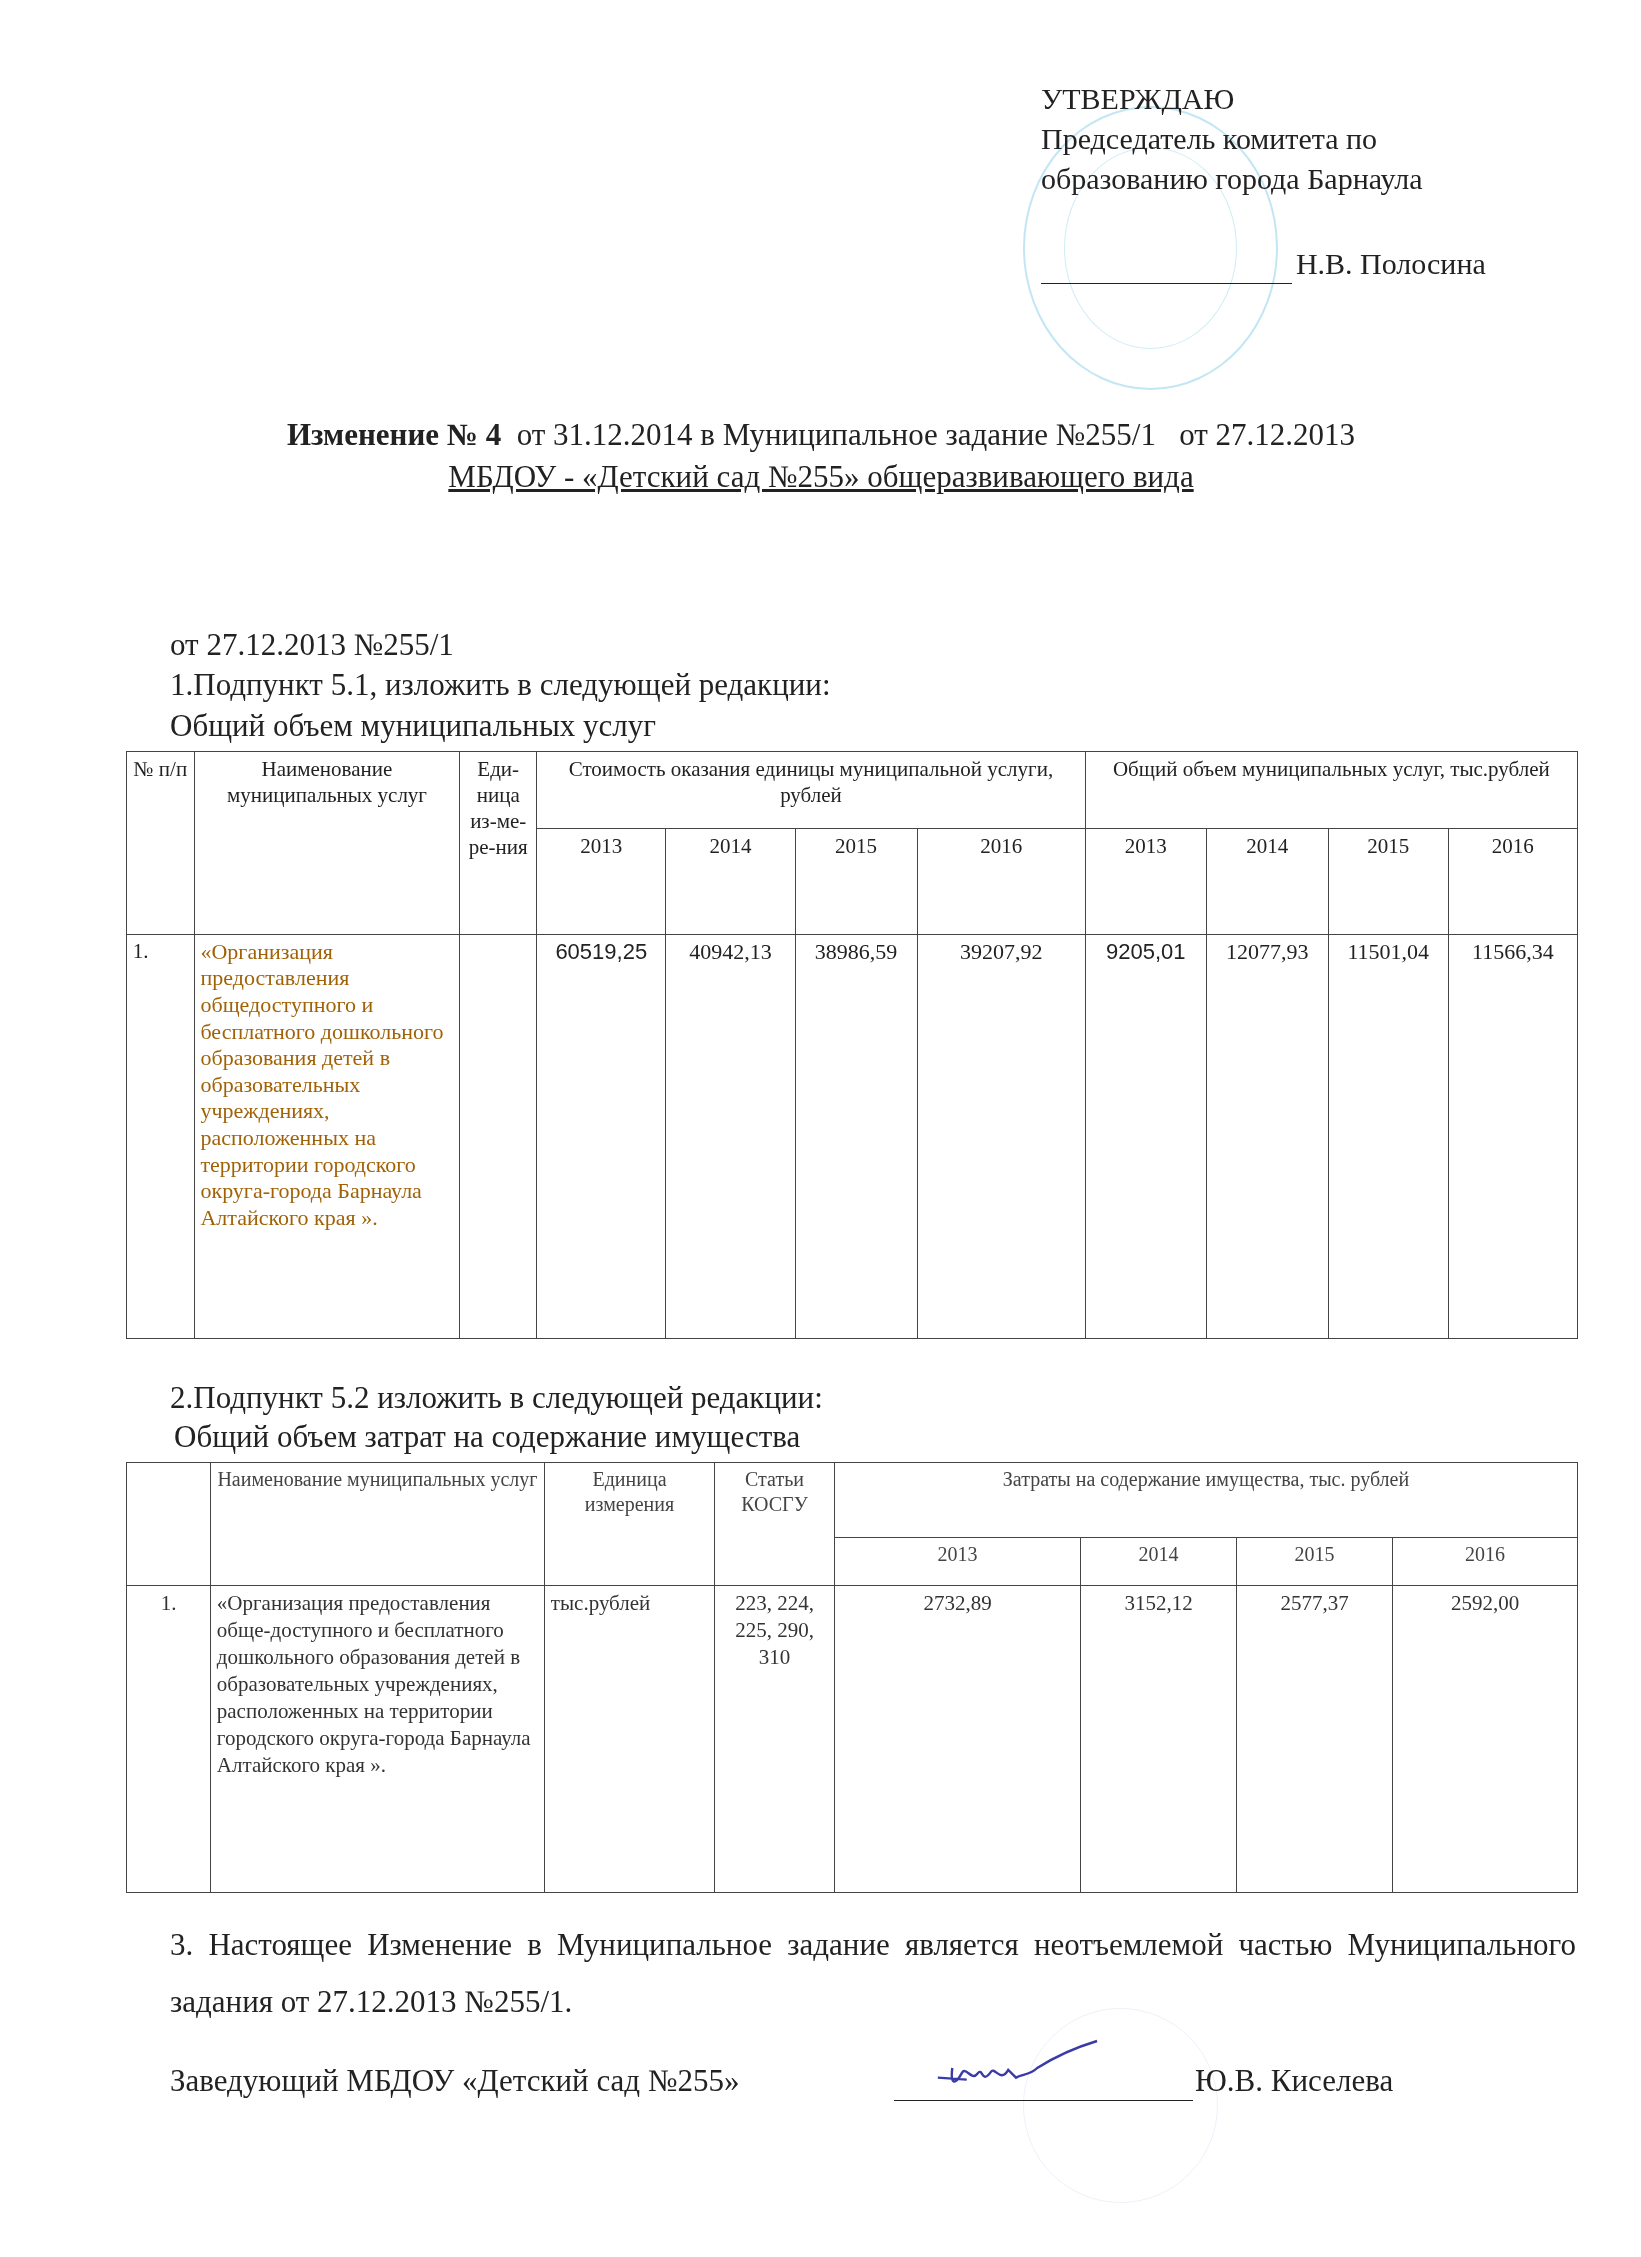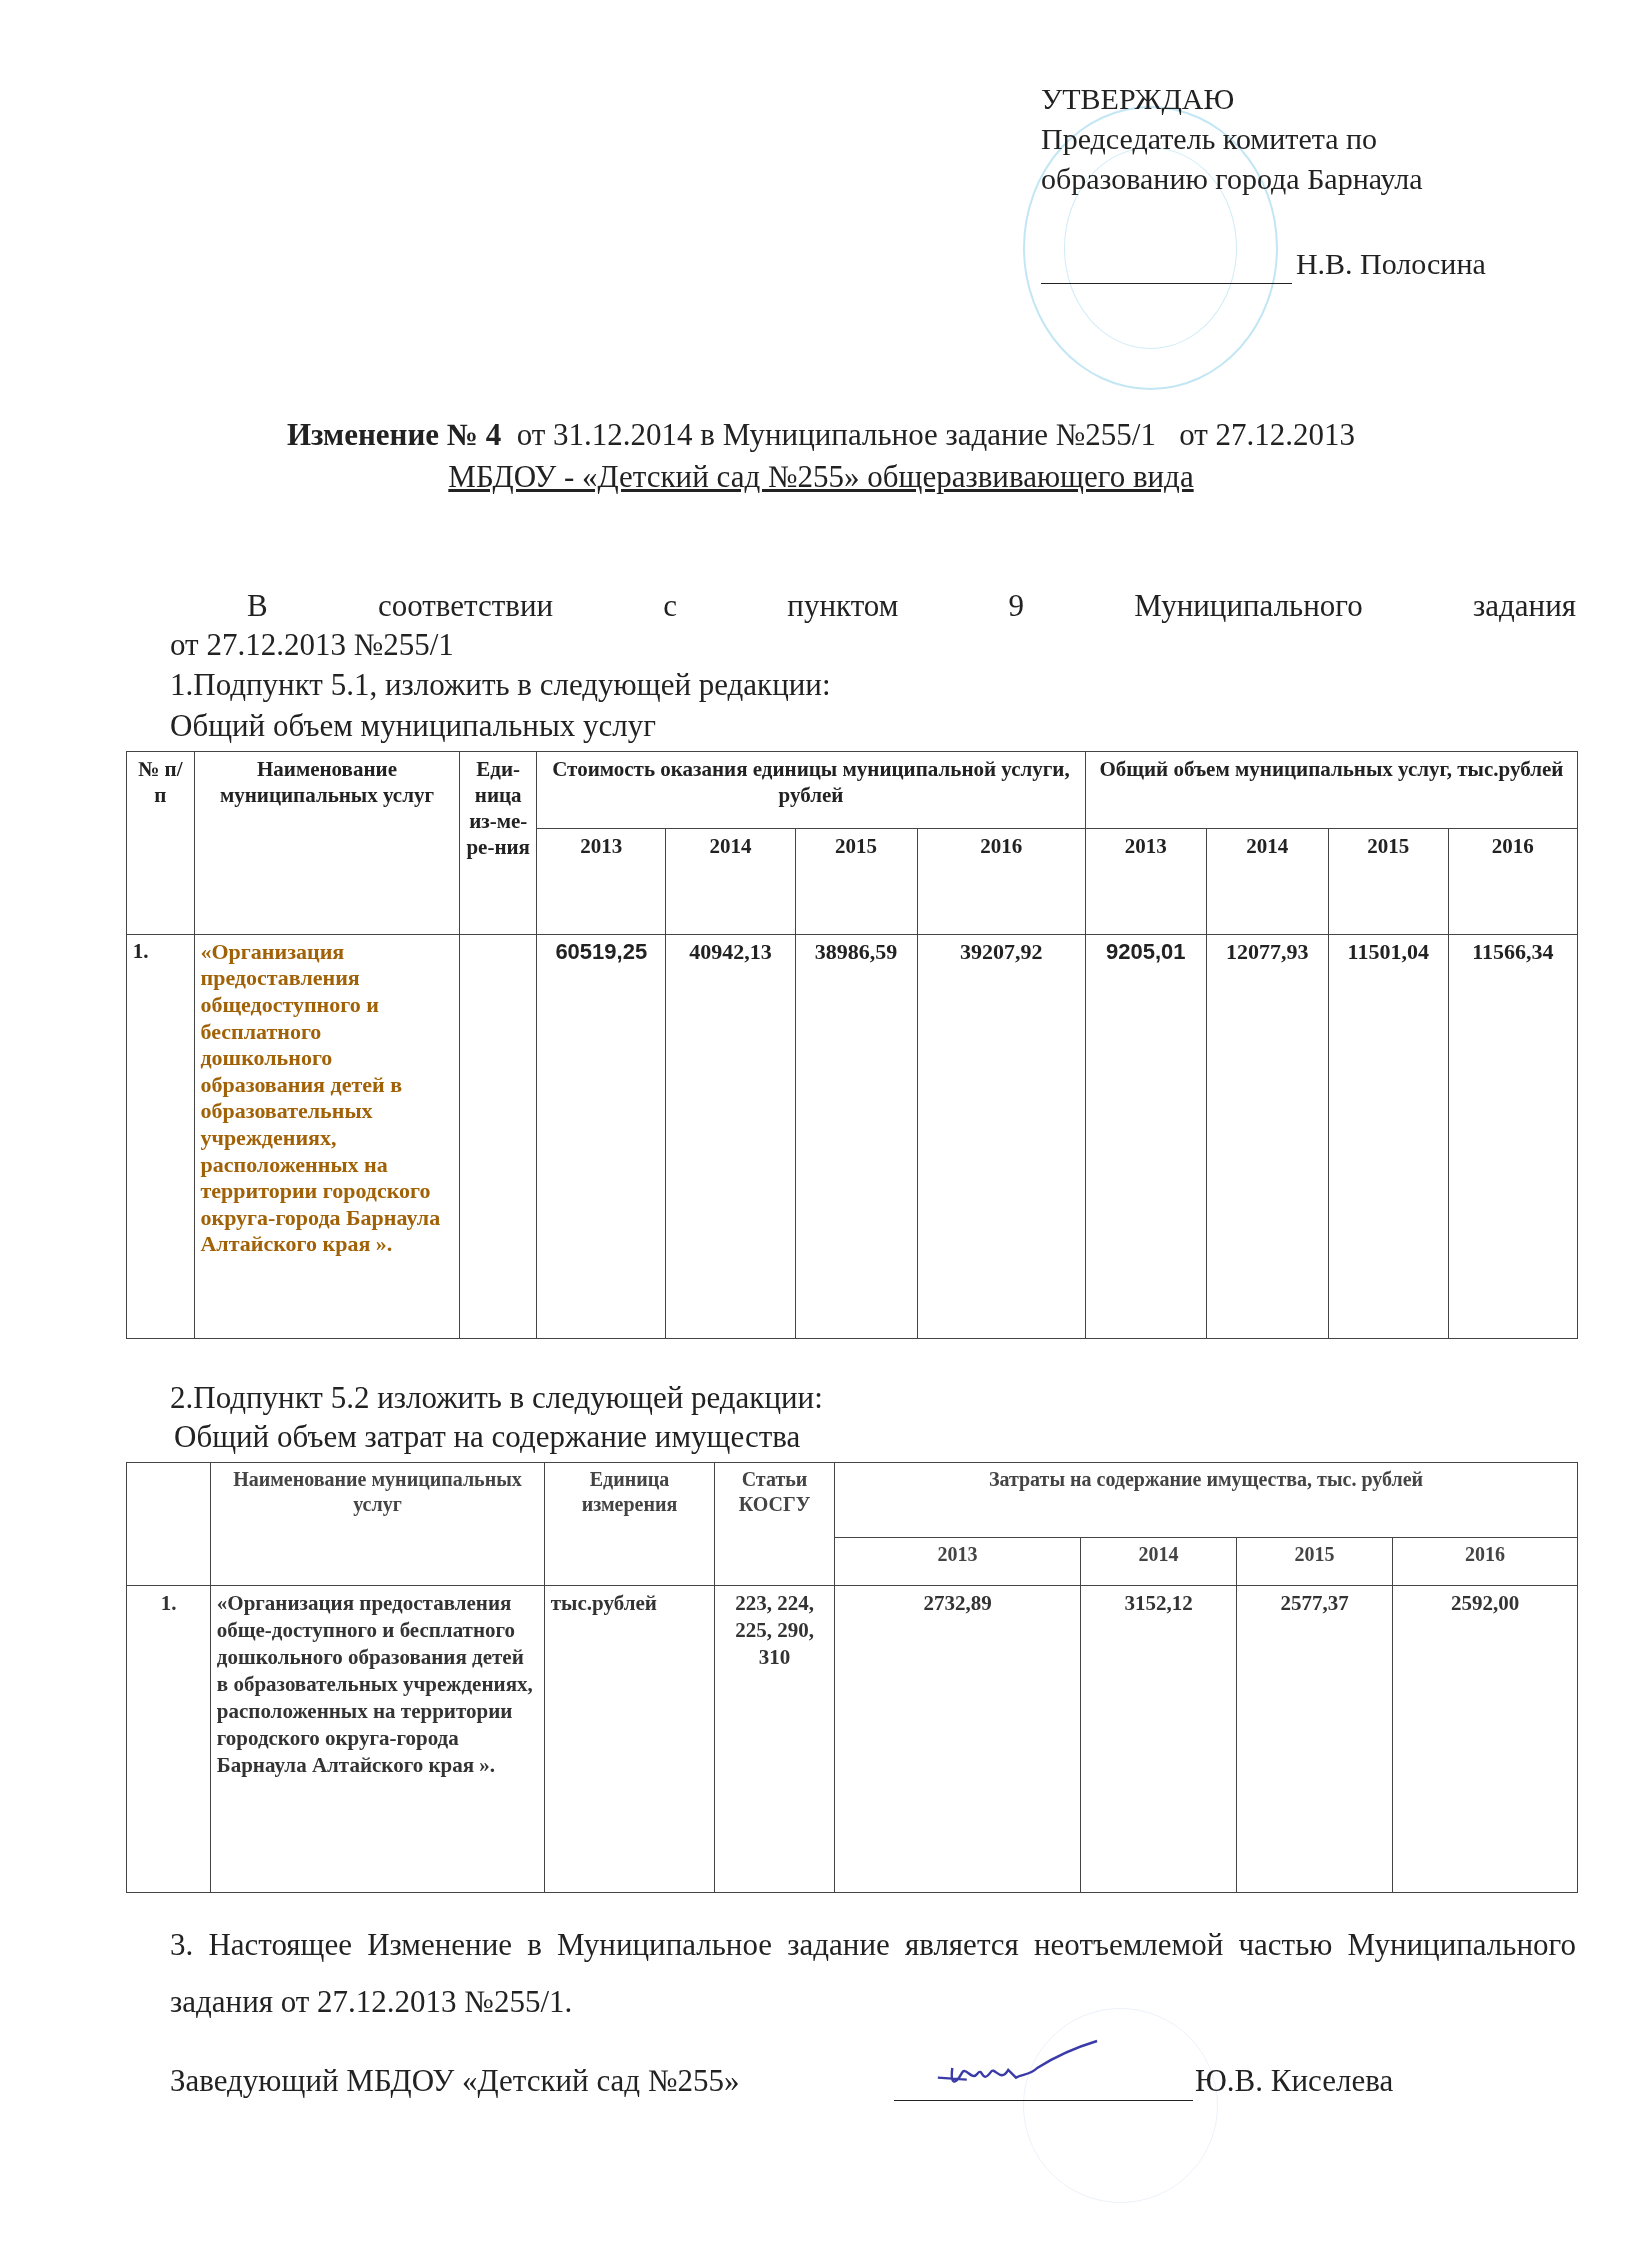--- a/index.html
+++ b/index.html
@@ -35,21 +35,21 @@
   .title.t2 { top: 459px; }
   .title.t2 span { text-decoration: underline; }
   .title.t3 { top: 500px; }
 
   
   .para { position: absolute; font-size: 31px; line-height: 37px; }
   .justify { text-align: justify; text-align-last: justify; }
 
   
   table { position: absolute; border-collapse: collapse; font-family: "Liberation Serif", serif; }
-  td, th { border: 1.9px solid #444; vertical-align: top; font-weight: bold; padding: 3.9px 5.8px; }
+  td, th { border: 1.9px solid #444; vertical-align: top; font-weight: normal; padding: 3.9px 5.8px; }
   .t1tbl { left: 126px; top: 751px; width: 1452px; font-size: 21px; }
   .t1tbl th { text-align: center; line-height: 26px; }
   .t1tbl td.num { text-align: center; font-size: 22px; }
   .t1tbl td.num.sans { font-family: "Liberation Sans", sans-serif; font-size: 22px; }
   .t1tbl td.name { font-size: 22px; line-height: 26.6px; color: #a16207; }
 
   .t2tbl { left: 126px; top: 1462px; width: 1452px; font-size: 20px; }
   .t2tbl th { text-align: center; line-height: 25px; color: #444; }
   .t2tbl td { font-size: 21px; line-height: 27px; color: #333; }
   .t2tbl td.c { text-align: center; }
@@ -73,21 +73,20 @@
     </div>
   </div>
 
   <div class="title t1">
     <span class="b">Изменение № 4</span><span style="white-space:pre">  от 31.12.2014 в Муниципальное задание №255/1   от 27.12.2013</span>
   </div>
   <div class="title t2">
     <span>МБДОУ - «Детский сад №255» общеразвивающего вида</span>
   </div>
 
-  <div class="para justify" style="left:170px; top:587px; width:1406px; padding-left:77px; box-sizing:border-box;">В соответствии с пунктом 9 Муниципального задания</div>
   <div class="para" style="left:170px; top:626px;">от 27.12.2013 №255/1</div>
   <div class="para" style="left:170px; top:666px;">1.Подпункт 5.1, изложить в следующей редакции:</div>
   <div class="para" style="left:170px; top:707px;">Общий объем муниципальных услуг</div>
 
   <table class="t1tbl">
     <colgroup>
       <col style="width:66px">
         <col style="width:259px">
         <col style="width:75px">
       <col style="width:126px">

